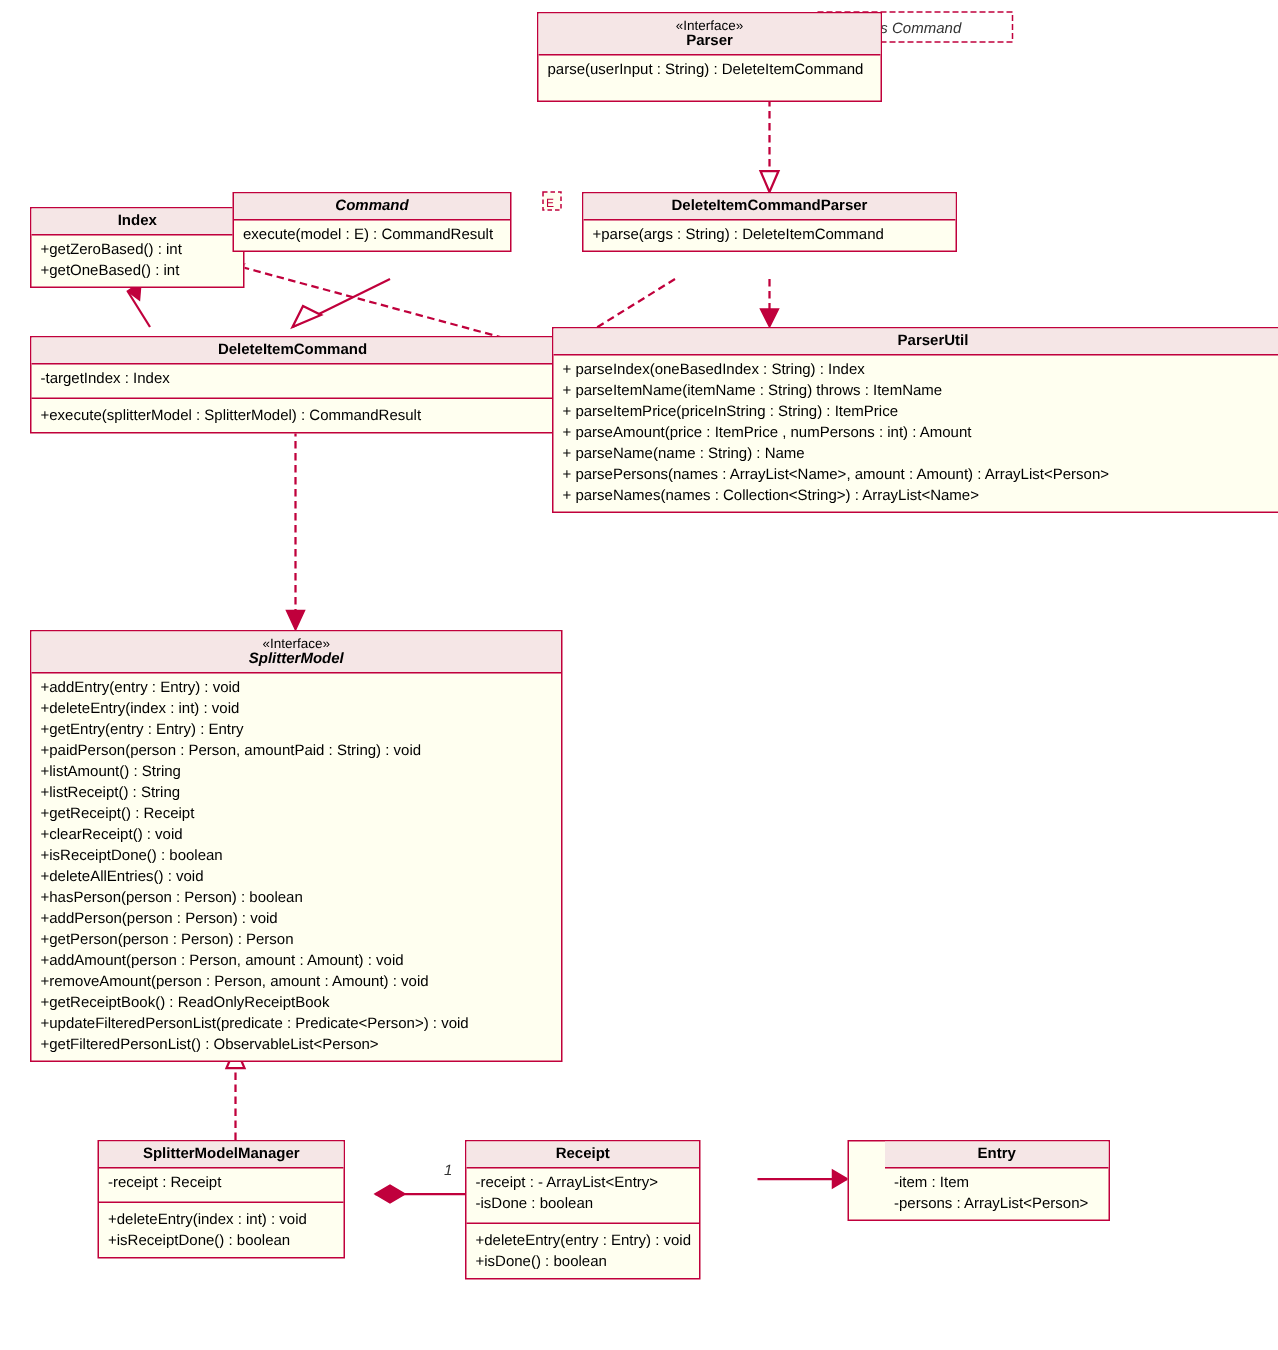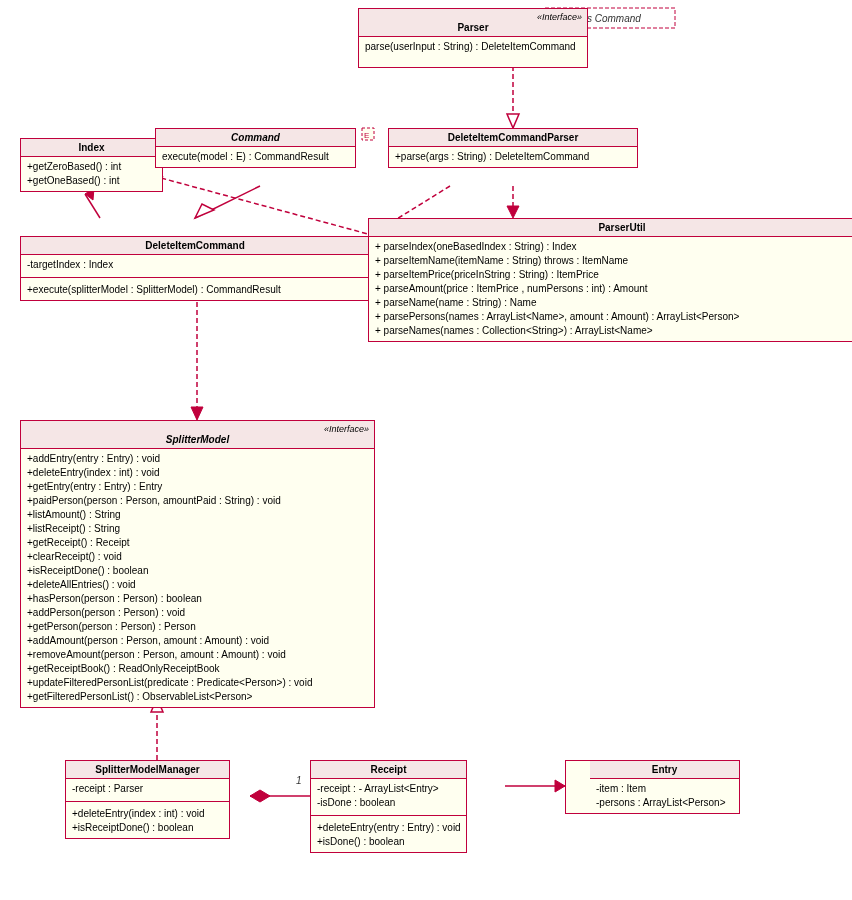--- a/index.html
+++ b/index.html
@@ -28,24 +28,22 @@
       background: #fffff0;
     }
     .uml-header {
       background: #f5e6e6;
       border-bottom: 1.5px solid #c0003c;
       padding: 3px 5px;
       text-align: center;
       font-weight: bold;
     }
     .uml-header .stereotype {
-      font-style: italic;
       font-weight: normal;
       font-size: 9px;
-      text-align: right;
     }
     .uml-body {
       padding: 3px 6px;
       font-size: 10px;
     }
     .uml-body .method, .uml-body .field {
       line-height: 1.4;
       white-space: nowrap;
     }
     .uml-divider {
@@ -123,39 +121,39 @@
   <div class="uml-box" style="left:20px; top:138px; width:143px;">
     <div class="uml-header">
       <div>Index</div>
     </div>
     <div class="uml-body">
       <div class="field">+getZeroBased() : int</div>
       <div class="field">+getOneBased() : int</div>
     </div>
   </div>
 
-  <div class="uml-box" style="left:155px; top:128px; width:201px;">
+  <div class="uml-box" style="left:155px; top:128px; width:186px;">
     <div class="uml-header">
       <div style="font-style:italic;">Command</div>
     </div>
     <div class="uml-body">
       <div class="method">execute(model : E) : CommandResult</div>
     </div>
   </div>
 
   <div class="uml-box" style="left:388px; top:128px; width:250px;">
     <div class="uml-header">
       <div>DeleteItemCommandParser</div>
     </div>
     <div class="uml-body">
       <div class="method">+parse(args : String) : DeleteItemCommand</div>
     </div>
   </div>
 
-  <div class="uml-box" style="left:20px; top:236px; width:350px;">
+  <div class="uml-box" style="left:20px; top:224px; width:350px;">
     <div class="uml-header">
       <div>DeleteItemCommand</div>
     </div>
     <div class="uml-body">
       <div class="field">-targetIndex : Index</div>
     </div>
     <div class="uml-divider"></div>
     <div class="uml-body">
       <div class="method">+execute(splitterModel : SplitterModel) : CommandResult</div>
     </div>
@@ -201,21 +199,21 @@
       <div class="field">+updateFilteredPersonList(predicate : Predicate&lt;Person&gt;) : void</div>
       <div class="field">+getFilteredPersonList() : ObservableList&lt;Person&gt;</div>
     </div>
   </div>
 
   <div class="uml-box" style="left:65px; top:760px; width:165px;">
     <div class="uml-header">
       <div>SplitterModelManager</div>
     </div>
     <div class="uml-body">
-      <div class="field">-receipt : Parser</div>
+      <div class="field">-receipt : Receipt</div>
     </div>
     <div class="uml-divider"></div>
     <div class="uml-body">
       <div class="method">+deleteEntry(index : int) : void</div>
       <div class="method">+isReceiptDone() : boolean</div>
     </div>
   </div>
 
   <div class="uml-box" style="left:310px; top:760px; width:157px;">
     <div class="uml-header">

